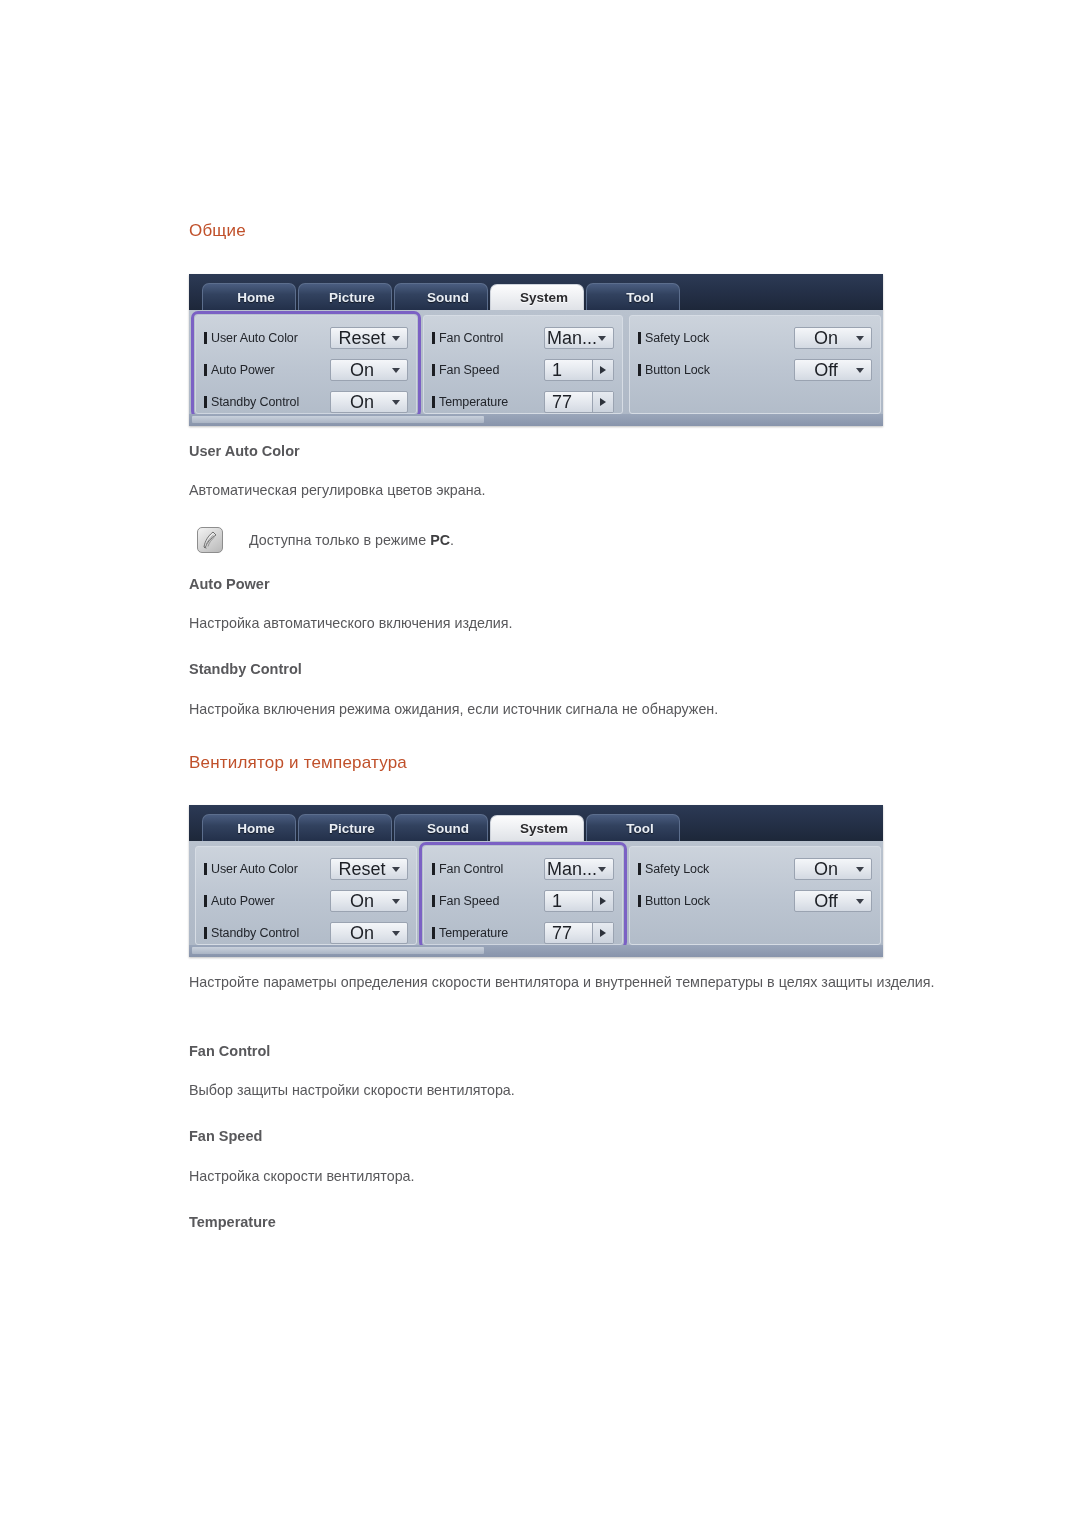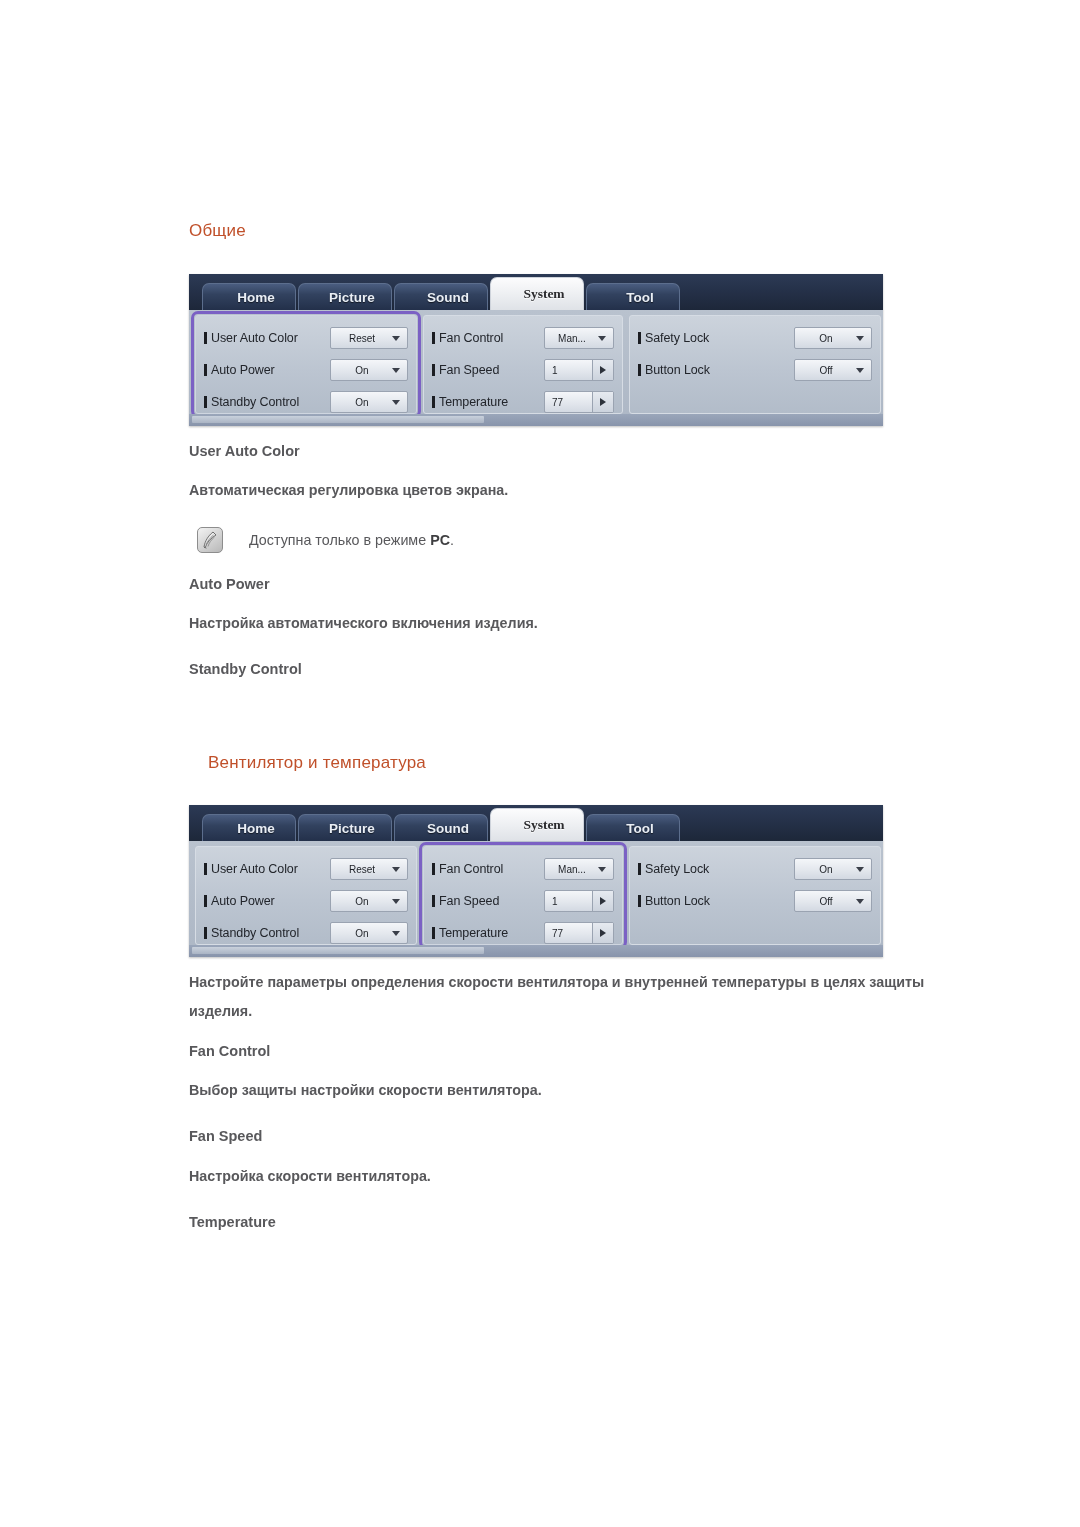--- a/index.html
+++ b/index.html
@@ -35,21 +35,21 @@
     left: 189px;
     font-size: 14.5px;
     font-weight: bold;
     color: #58585b;
     white-space: nowrap;
   }
   .body-text {
     position: absolute;
     left: 189px;
     font-size: 14.3px;
-    font-weight: bold;
+    font-weight: normal;
     color: #58585b;
     white-space: nowrap;
   }
   .body-text.wrap {
     white-space: normal;
     width: 790px;
     line-height: 29px;
   }
 
   
@@ -115,23 +115,22 @@
     font-weight: bold;
     text-shadow: 0 1px 1px rgba(0,0,0,0.6);
     padding-left: 14px;
   }
   .osd-tab.active {
     background: linear-gradient(180deg, #fcfcfd 0%, #eceef1 55%, #dfe2e7 100%);
     border: 1px solid #ced3db;
     border-bottom: none;
     color: #2b2b2e;
     text-shadow: 0 1px 0 rgba(255,255,255,0.8);
-    height: 33px;
+    height: 26px;
     z-index: 3;
-    font-family: Liberation Serif, serif;
   }
   .osd-body {
     position: relative;
     height: 104px;
     padding: 5px 6px 0 6px;
     box-sizing: border-box;
     display: flex;
     gap: 6px;
     background: linear-gradient(180deg, #b9c2ce 0%, #aeb8c6 100%);
   }
@@ -182,21 +181,21 @@
     position: relative;
     width: 78px;
     height: 22px;
     background: linear-gradient(180deg, #f4f6f9 0%, #e3e7ed 55%, #d3d9e2 100%);
     border: 1px solid #9aa3b1;
     border-radius: 2px;
     box-sizing: border-box;
     display: flex;
     align-items: center;
     justify-content: center;
-    font-size: 10px;
+    font-size: 18px;
     color: #1d2026;
     flex: 0 0 auto;
   }
   .osd-ctrl .ctrl-value { padding-right: 14px; }
   .osd-ctrl .caret {
     position: absolute;
     right: 7px;
     top: 50%;
     margin-top: -2px;
     width: 0; height: 0;
@@ -374,22 +373,23 @@
         <path d="M3 17 L5.4 18.2" fill="none" stroke="#6e6e6e" stroke-width="1"></path>
       </svg>
     </span>
     <span class="note-text"><span>Доступна только в режиме </span><b>PC</b><span>.</span></span>
   </div>
 
   <div class="sub-title" style="top:576px;">Auto Power</div>
   <div class="body-text" style="top:615px;">Настройка автоматического включения изделия.</div>
 
   <div class="sub-title" style="top:661px;">Standby Control</div>
-
-  <div class="section-title" style="top:753px;margin-left:19px;">Вентилятор и температура</div>
+  <div class="body-text" style="top:701px;">Настройка включения режима ожидания, если источник сигнала не обнаружен.</div>
+
+  <div class="section-title" style="top:753px;">Вентилятор и температура</div>
 
   <div class="osd" style="top:805px;">
     <div class="osd-tabbar">
       <div class="osd-tab">Home</div>
       <div class="osd-tab">Picture</div>
       <div class="osd-tab">Sound</div>
       <div class="osd-tab active">System</div>
       <div class="osd-tab">Tool</div>
     </div>
     <div class="osd-body">

